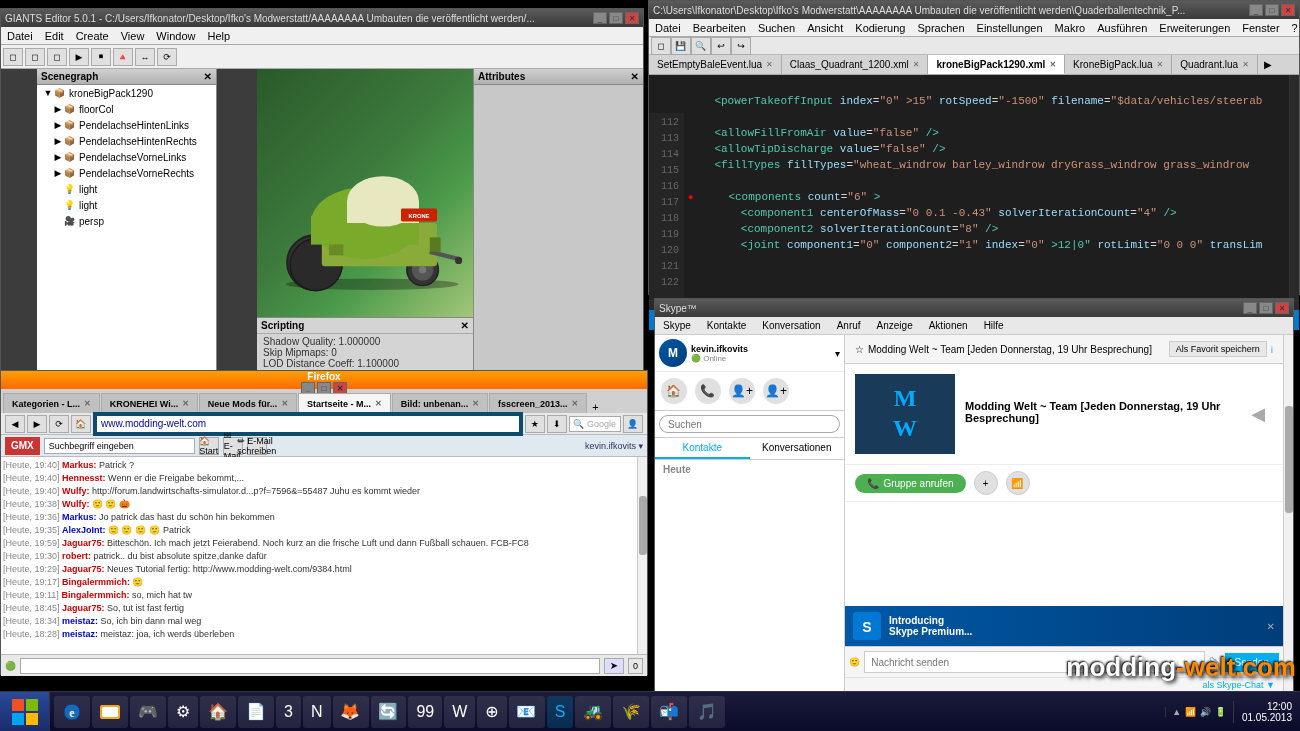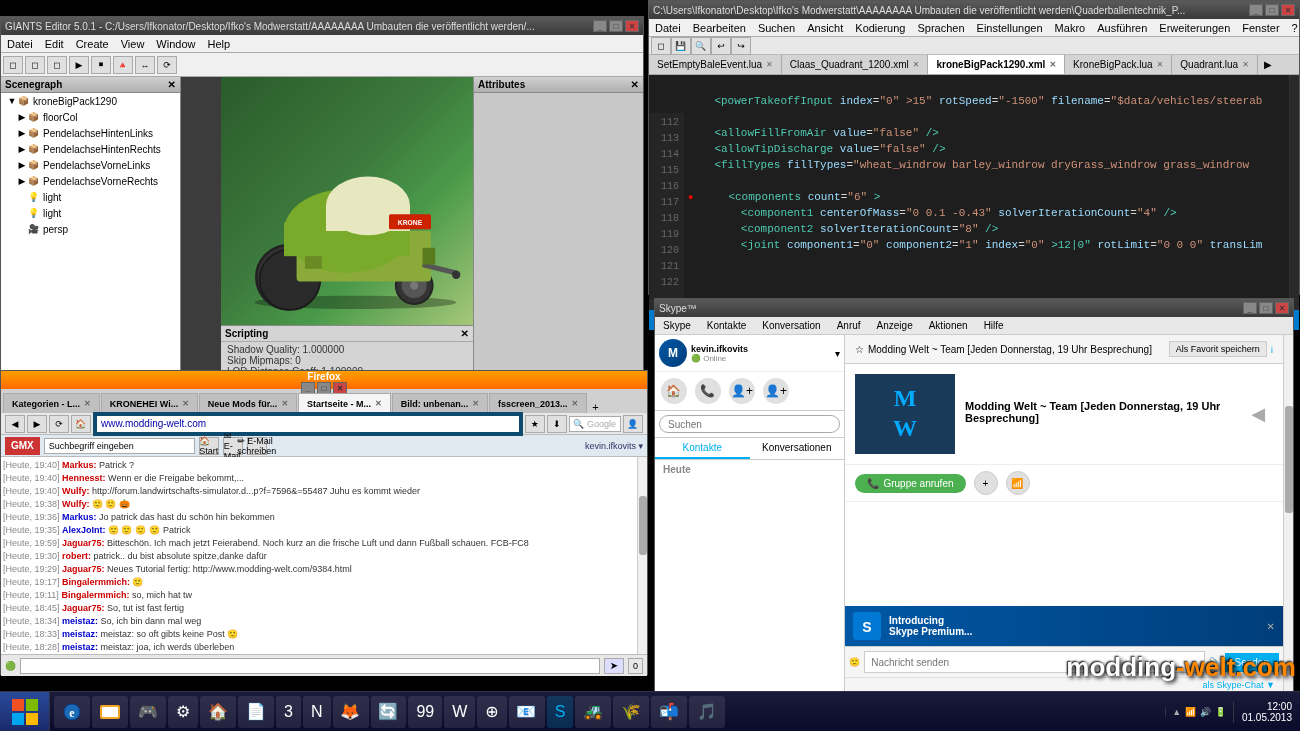--- a/index.html
+++ b/index.html
@@ -1,21 +1,21 @@
 <!DOCTYPE html>
 <html><head>
   <meta charset="utf-8">
   <style>
     * { margin: 0; padding: 0; box-sizing: border-box; }
     body { width: 1300px; height: 731px; overflow: hidden; font-family: 'Segoe UI', Tahoma, Arial, sans-serif; font-size: 11px; background: #000; position: relative; }
 
     
     .giants-window {
       position: absolute;
-      top: 16px; left: 0;
+      top: 8px; left: 0;
       width: 644px; height: 370px;
       background: #3c3c3c;
       border: 1px solid #555;
     }
     .window-titlebar {
       background: linear-gradient(to bottom, #5a5a5a, #3a3a3a);
       height: 18px;
       display: flex;
       align-items: center;
       justify-content: space-between;
@@ -71,20 +71,21 @@
       border: 1px solid #aaa;
       font-size: 9px;
       cursor: pointer;
       display: flex; align-items: center; justify-content: center;
     }
 
     
     .giants-main {
       display: flex;
       height: calc(100% - 60px);
+      padding-left: 36px;
     }
 
     
     .scenegraph-panel {
       width: 180px;
       background: #fff;
       border-right: 1px solid #888;
       height: 100%;
       overflow: hidden;
       display: flex; flex-direction: column;
@@ -929,21 +930,20 @@
         <div class="chat-line"><span class="time">[Heute, 19:38]</span> <span class="user red">Wulfy:</span> 🙂 🙂 🎃</div>
         <div class="chat-line"><span class="time">[Heute, 19:36]</span> <span class="user blue">Markus:</span> Jo patrick das hast du schön hin bekommen</div>
         <div class="chat-line"><span class="time">[Heute, 19:35]</span> <span class="user blue">AlexJoInt:</span> 🙂 🙂 🙂 🙂 Patrick</div>
         <div class="chat-line"><span class="time">[Heute, 19:59]</span> <span class="user red">Jaguar75:</span> Bitteschön. Ich mach jetzt Feierabend. Noch kurz an die frische Luft und dann Fußball schauen. FCB-FC8</div>
         <div class="chat-line"><span class="time">[Heute, 19:30]</span> <span class="user red">robert:</span> patrick.. du bist absolute spitze,danke dafür</div>
         <div class="chat-line"><span class="time">[Heute, 19:29]</span> <span class="user red">Jaguar75:</span> Neues Tutorial fertig: http://www.modding-welt.com/9384.html</div>
         <div class="chat-line"><span class="time">[Heute, 19:17]</span> <span class="user red">Bingalermmich:</span> 🙂</div>
         <div class="chat-line"><span class="time">[Heute, 19:11]</span> <span class="user red">Bingalermmich:</span> so, mich hat tw</div>
         <div class="chat-line"><span class="time">[Heute, 18:45]</span> <span class="user red">Jaguar75:</span> So, tut ist fast fertig</div>
         <div class="chat-line"><span class="time">[Heute, 18:34]</span> <span class="user blue">meistaz:</span> So, ich bin dann mal weg</div>
-        <div class="chat-line"><span class="time">[Heute, 18:33]</span> <span class="user blue">meistaz:</span> meistaz: so oft gibts keine Post 🙂</div>
         <div class="chat-line"><span class="time">[Heute, 18:28]</span> <span class="user blue">meistaz:</span> meistaz: joa, ich werds überleben</div>
 
       </div>
       <div class="scrollbar-track">
         <div class="scrollbar-thumb"></div>
       </div>
     </div>
     <div class="chat-input-area">
       <div style="font-size:9px;color:#888;">🟢</div>
       <input class="chat-input" type="text" style="">

